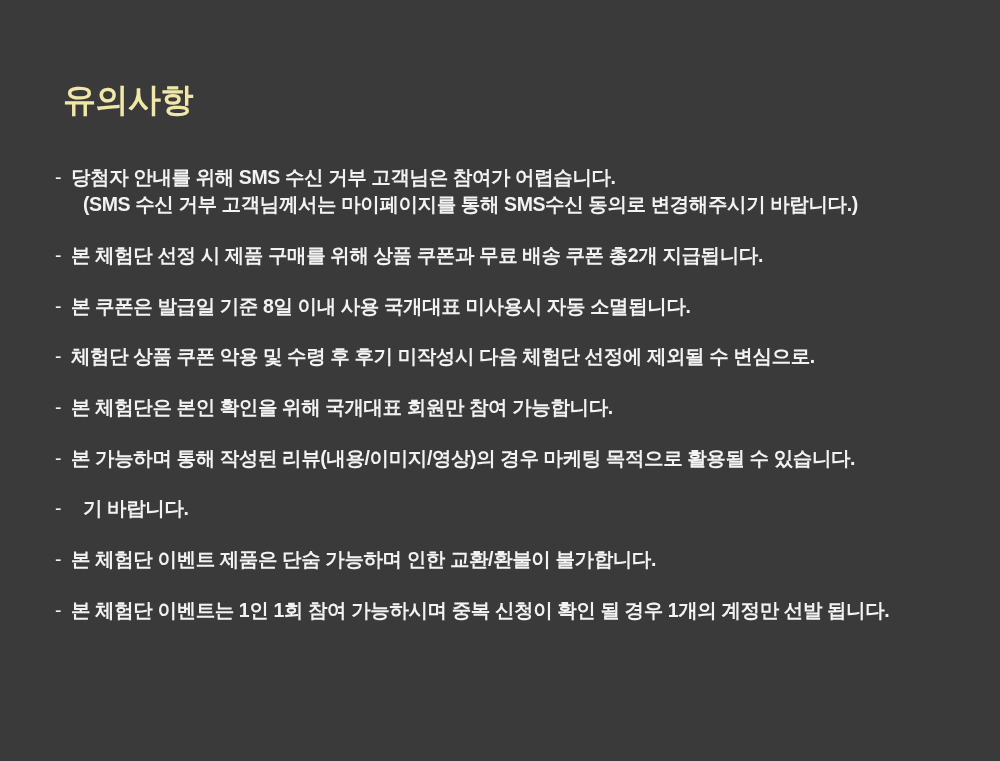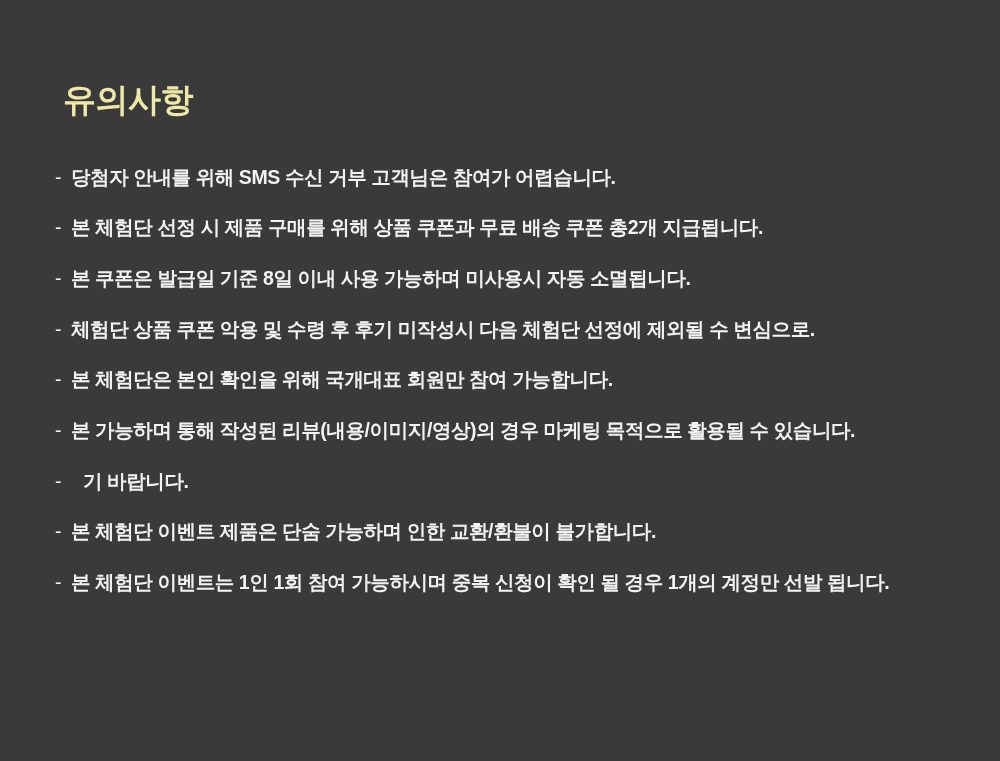--- a/index.html
+++ b/index.html
@@ -63,34 +63,35 @@
 <body>
 
 <div class="page">
   <h1 class="title">유의사항</h1>
   <ul class="notice-list">
 
     <li class="notice-item">
       <span class="dash">-</span>
       <span class="text-block">
         <span class="line">당첨자 안내를 위해 SMS 수신 거부 고객님은 참여가 어렵습니다.</span>
+        <span class="line indent">(SMS 수신 거부 고객님께서는 마이페이지를 통해 SMS수신 동의로 변경해주시기 바랍니다.)</span>
       </span>
     </li>
 
     <li class="notice-item">
       <span class="dash">-</span>
       <span class="text-block">
         <span class="line">본 체험단 선정 시 제품 구매를 위해 상품 쿠폰과 무료 배송 쿠폰 총2개 지급됩니다.</span>
       </span>
     </li>
 
     <li class="notice-item">
       <span class="dash">-</span>
       <span class="text-block">
-        <span class="line">본 쿠폰은 발급일 기준 8일 이내 사용 가능하며 미사용시 자동 소멸됩니다.</span>
+        <span class="line">본 쿠폰은 발급일 기준 8일 이내 사용 국개대표 미사용시 자동 소멸됩니다.</span>
       </span>
     </li>
 
     <li class="notice-item">
       <span class="dash">-</span>
       <span class="text-block">
         <span class="line">체험단 상품 쿠폰 악용 및 수령 후 후기 미작성시 다음 체험단 선정에 제외될 수 변심으로.</span>
       </span>
     </li>
 

